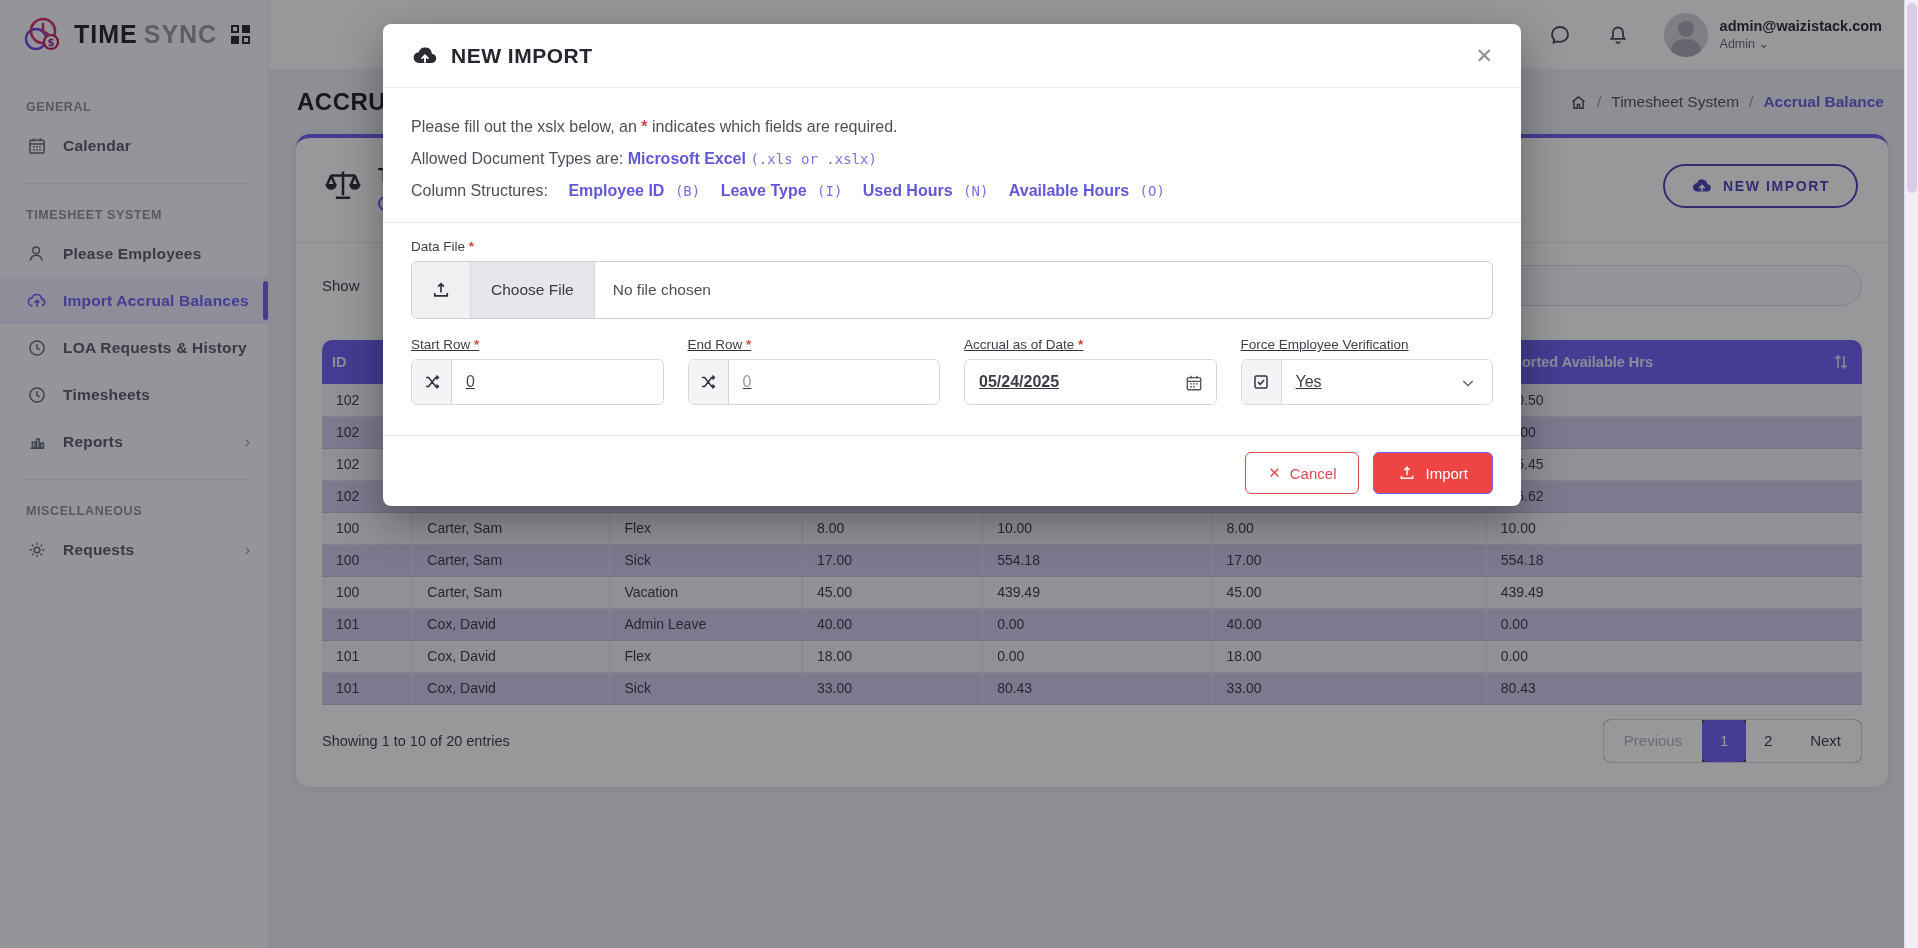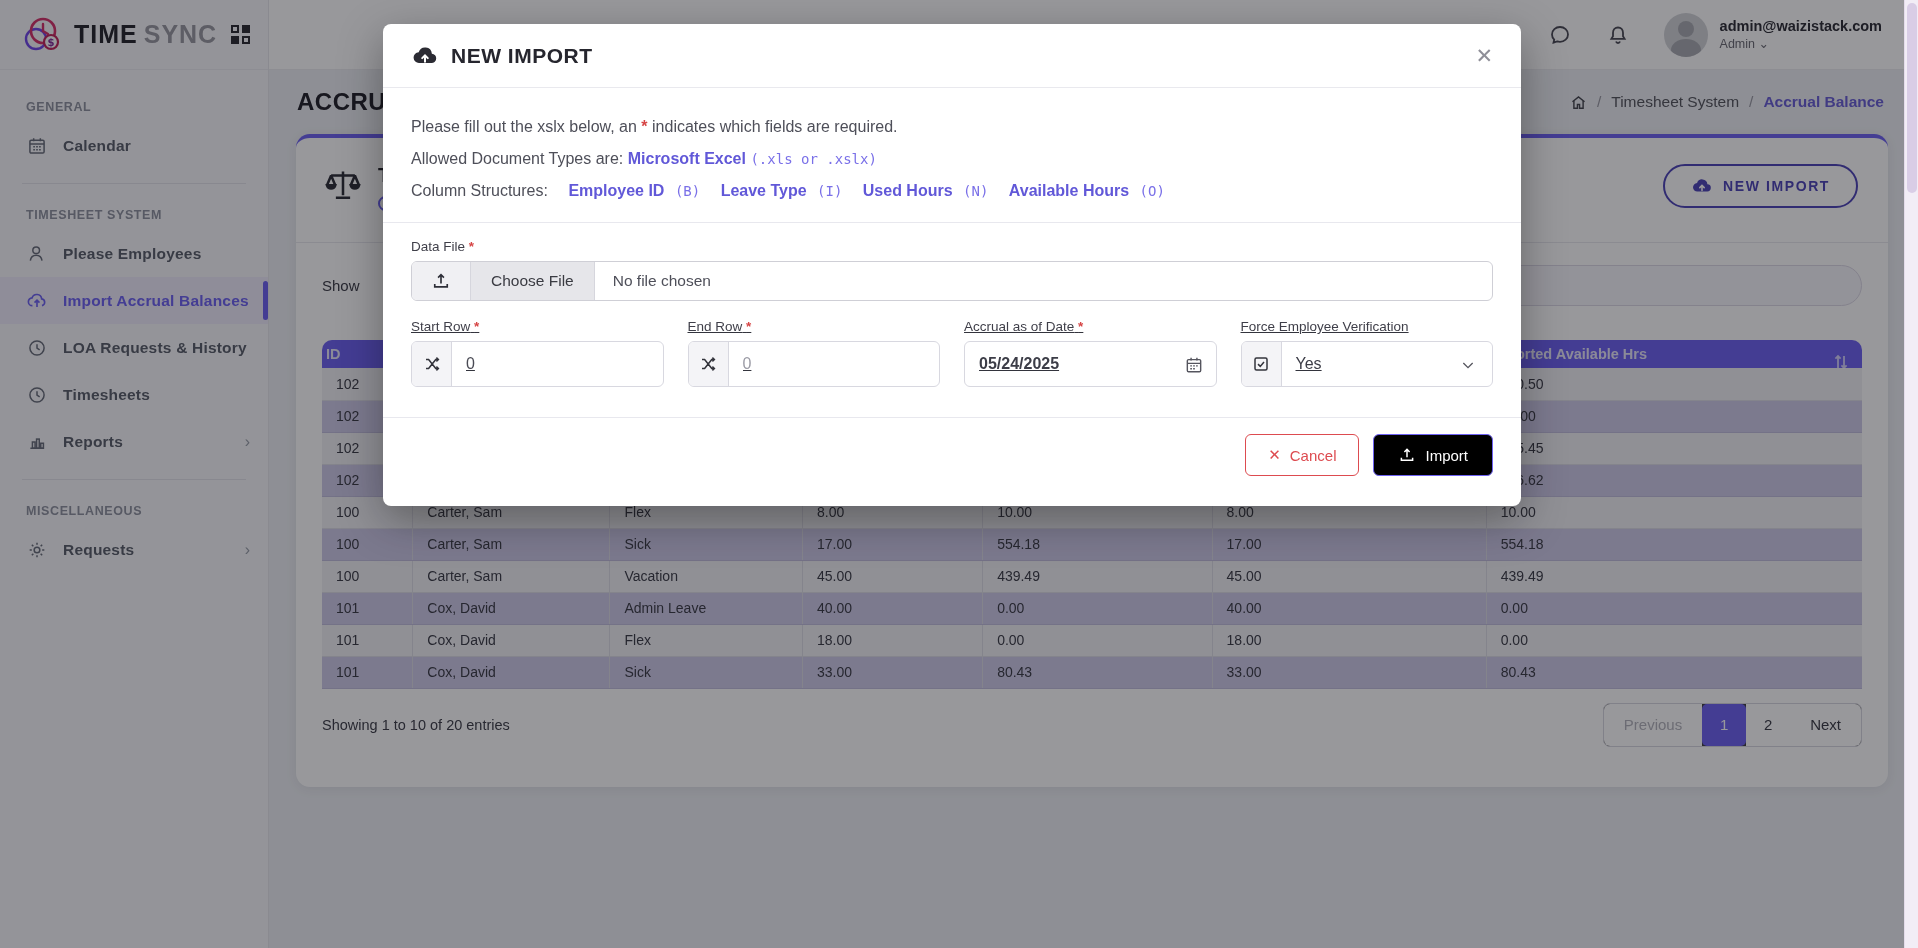--- a/index.html
+++ b/index.html
@@ -53,21 +53,21 @@
   .scale-ico { position:absolute; left:2px; top:28px; width:38px; height:38px; color:#2e2f38; }
   .card-title-partial { position:absolute; left:56px; top:26px; font-size:20px; font-weight:bold; color:#26262e; }
   .card-badge-frag { position:absolute; left:56px; top:58px; width:28px; height:15px; border:2px solid #6e62f2; border-radius:8px; }
   .new-import-btn { position:absolute; right:4px; top:26px; height:44px; padding:0 26px; border:2px solid #4f46b8; border-radius:22px; background:transparent; color:#4f46b8; font-size:14px; font-weight:bold; letter-spacing:1.6px; display:flex; align-items:center; gap:10px; cursor:pointer; font-family:inherit; }
   .card-div { height:1px; background:#e8e8ee; margin:0 -26px; }
   .show-row { display:flex; align-items:center; margin-top:22px; }
   .show-label { font-size:15px; color:#3c3d47; }
   .table-search { margin-left:auto; width:600px; height:41px; border:1px solid #dcd9e6; background:#f7f6fb; border-radius:21px; padding:0 20px; font-size:15px; color:#3c3d47; font-family:inherit; outline:none; }
 
   table.data { width:100%; border-collapse:collapse; margin-top:34px; table-layout:fixed; }
-  table.data thead th { background:#6e62f2; color:#e9e7fa; font-size:14.5px; font-weight:bold; text-align:left; height:28px; padding:0 4px; position:relative; cursor:pointer; }
+  table.data thead th { background:#6e62f2; color:#e9e7fa; font-size:14.5px; font-weight:bold; text-align:left; height:44px; padding:0 10px; position:relative; cursor:pointer; }
   table.data thead th:first-child { border-top-left-radius:10px; }
   table.data thead th:last-child { border-top-right-radius:10px; }
   .sort-ico { position:absolute; right:12px; top:12px; width:18px; height:20px; color:rgba(255,255,255,.72); }
   table.data tbody td { height:32px; font-size:14px; color:#3c3d47; padding:0 14px; background:#f1f1f5; border-right:1px solid #dddce6; border-bottom:1px solid #dddce6; white-space:nowrap; overflow:hidden; }
   table.data tbody td:last-child { border-right:none; }
   table.data tbody tr.striped td { background:#cfcbe9; border-bottom:1px solid #c2bedd; }
 
   .card-foot { display:flex; align-items:center; margin-top:14px; }
   .showing { font-size:14.5px; color:#3e3f49; }
   .pager { margin-left:auto; display:flex; align-items:stretch; border:1px solid #d8d8e0; border-radius:7px; overflow:hidden; height:44px; background:#404040; }
@@ -90,36 +90,36 @@
   .m-body { padding:16px 28px 0; }
   .m-p { font-size:16px; color:#4e4f59; margin-top:14px; }
   .m-star { color:#d64545; font-weight:bold; }
   .m-link { color:#6158d8; font-weight:bold; cursor:pointer; }
   .m-key { font-family:"DejaVu Sans Mono", monospace; font-size:14px; color:#7a70e8; }
   .m-cols .m-link { margin-left:16px; }
   .m-cols .m-key { margin-left:6px; }
   .m-cols .m-link:first-of-type { margin-left:4px; }
   .m-div { height:1px; background:#e8e8ee; margin:22px -28px 0; }
   .f-label { font-size:13.5px; color:#3f3f49; margin-top:16px; }
-  .file-input { margin-top:7px; height:40px; border:1px solid #cfcfd6; border-radius:6px; display:flex; align-items:center; overflow:hidden; cursor:pointer; }
+  .file-input { margin-top:7px; height:58px; border:1px solid #cfcfd6; border-radius:6px; display:flex; align-items:center; overflow:hidden; cursor:pointer; }
   .fi-ico { width:58px; align-self:stretch; background:#f0f0f3; display:flex; align-items:center; justify-content:center; color:#2e2f38; }
   .fi-btn { align-self:stretch; display:flex; align-items:center; background:#e6e6ea; border-left:1px solid #d6d6dd; border-right:1px solid #d6d6dd; padding:0 20px; font-size:15.5px; color:#3a3b42; }
   .fi-text { padding:0 18px; font-size:15.5px; color:#4e4f59; }
   .fields { display:flex; gap:24px; margin-top:18px; }
   .field { flex:1; min-width:0;text-decoration:underline; }
   .inp { margin-top:7px; height:46px; border:1px solid #d8d8e0; border-radius:6px; display:flex; align-items:center; overflow:hidden; background:#fff; position:relative; }
   .inp .i-ico { width:40px; align-self:stretch; background:#f4f4f7; border-right:1px solid #d8d8e0; display:flex; align-items:center; justify-content:center; color:#33343c; flex:0 0 40px; }
   .inp input { border:none; outline:none; flex:1; min-width:0; height:100%; padding:0 14px; font-size:16px; font-family:inherit; color:#4a4b55; background:transparent; }
   .inp input.ghost { color:#9b9ba5; }
   .inp .trail-ico { position:absolute; right:12px; top:13px; width:20px; height:20px; color:#55555e; }
   .inp .sel-text { flex:1; padding:0 14px; font-size:16px; color:#3c3d47; }
   .m-foot { display:flex; justify-content:flex-end; gap:14px; margin-top:16px; }
   .btn { height:42px; border-radius:6px; font-size:15px; display:flex; align-items:center; gap:9px; padding:0 22px; cursor:pointer; font-family:inherit; }
   .btn-cancel { background:#fff; border:1px solid #dd4b50; color:#dd4b50; }
-  .btn-import { background:#000000; border:1px solid #6e62f2; color:#fff; padding:4px 24px; }
+  .btn-import { background:#ef4444; border:1px solid #6e62f2; color:#fff; padding:4px 24px; }
 
   svg { display:block; }
 </style>
 </head>
 <body>
 
 <div class="app">
 
   <div class="sidebar">
     <div class="logo-row">

